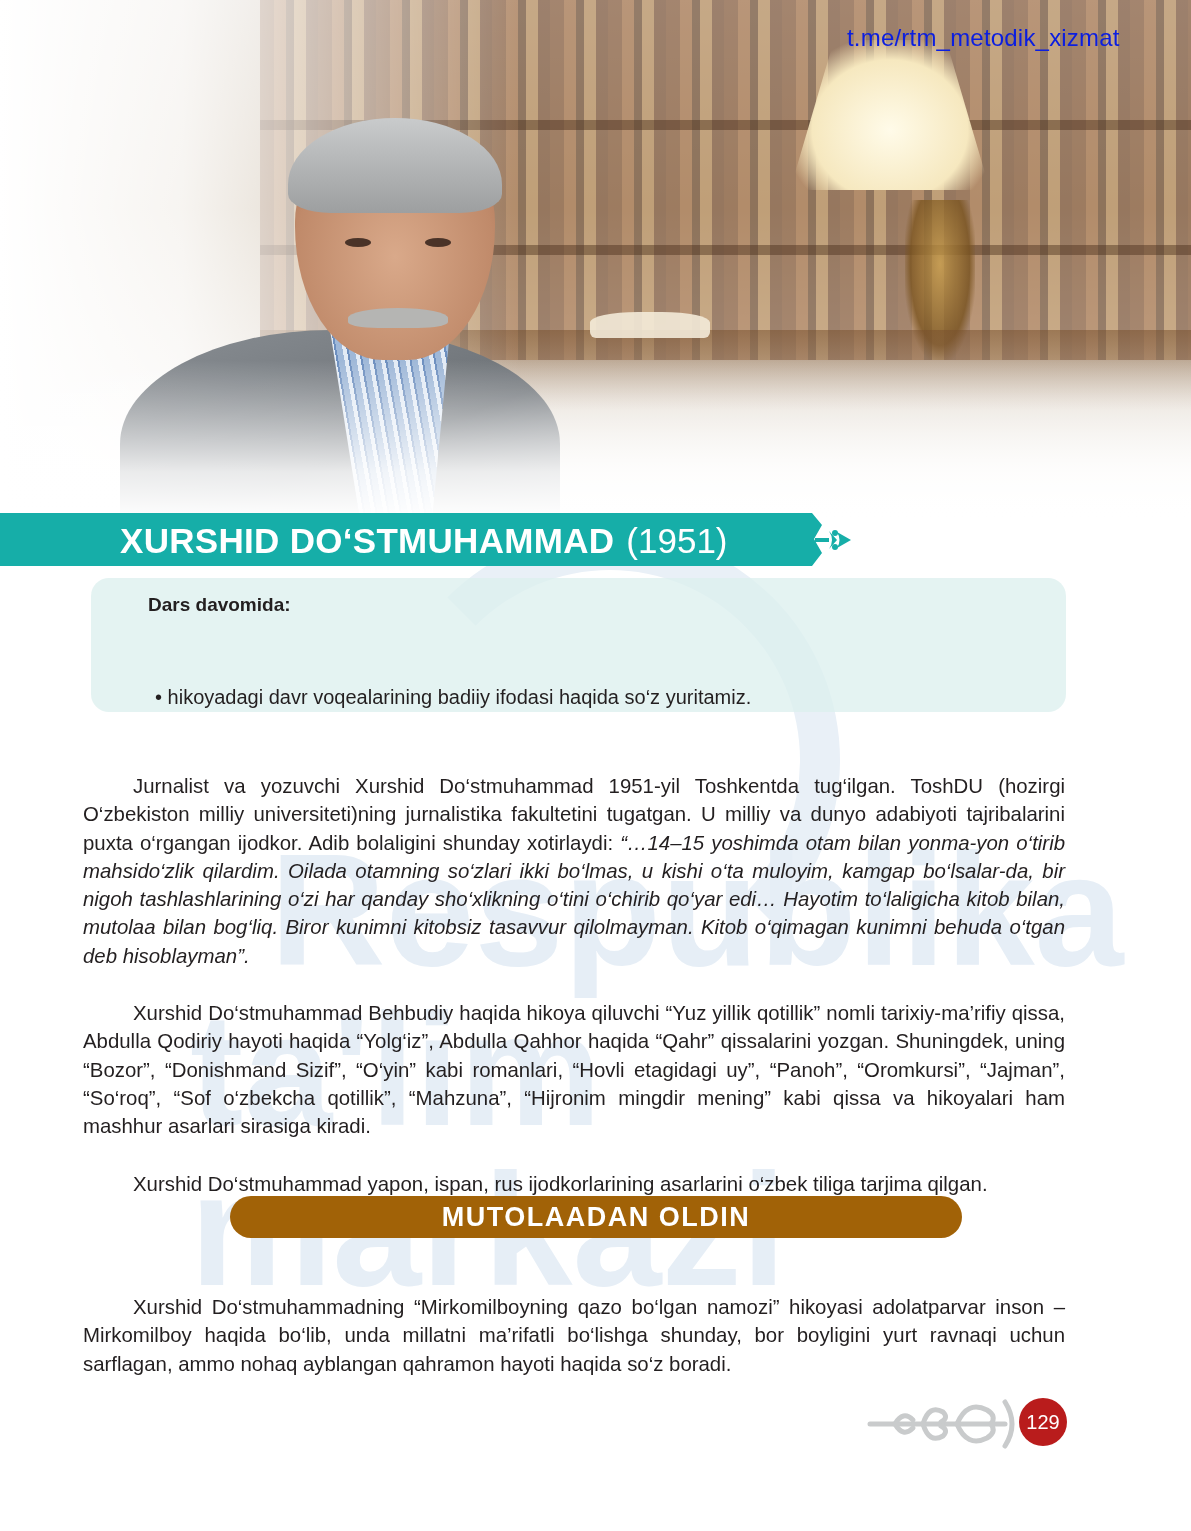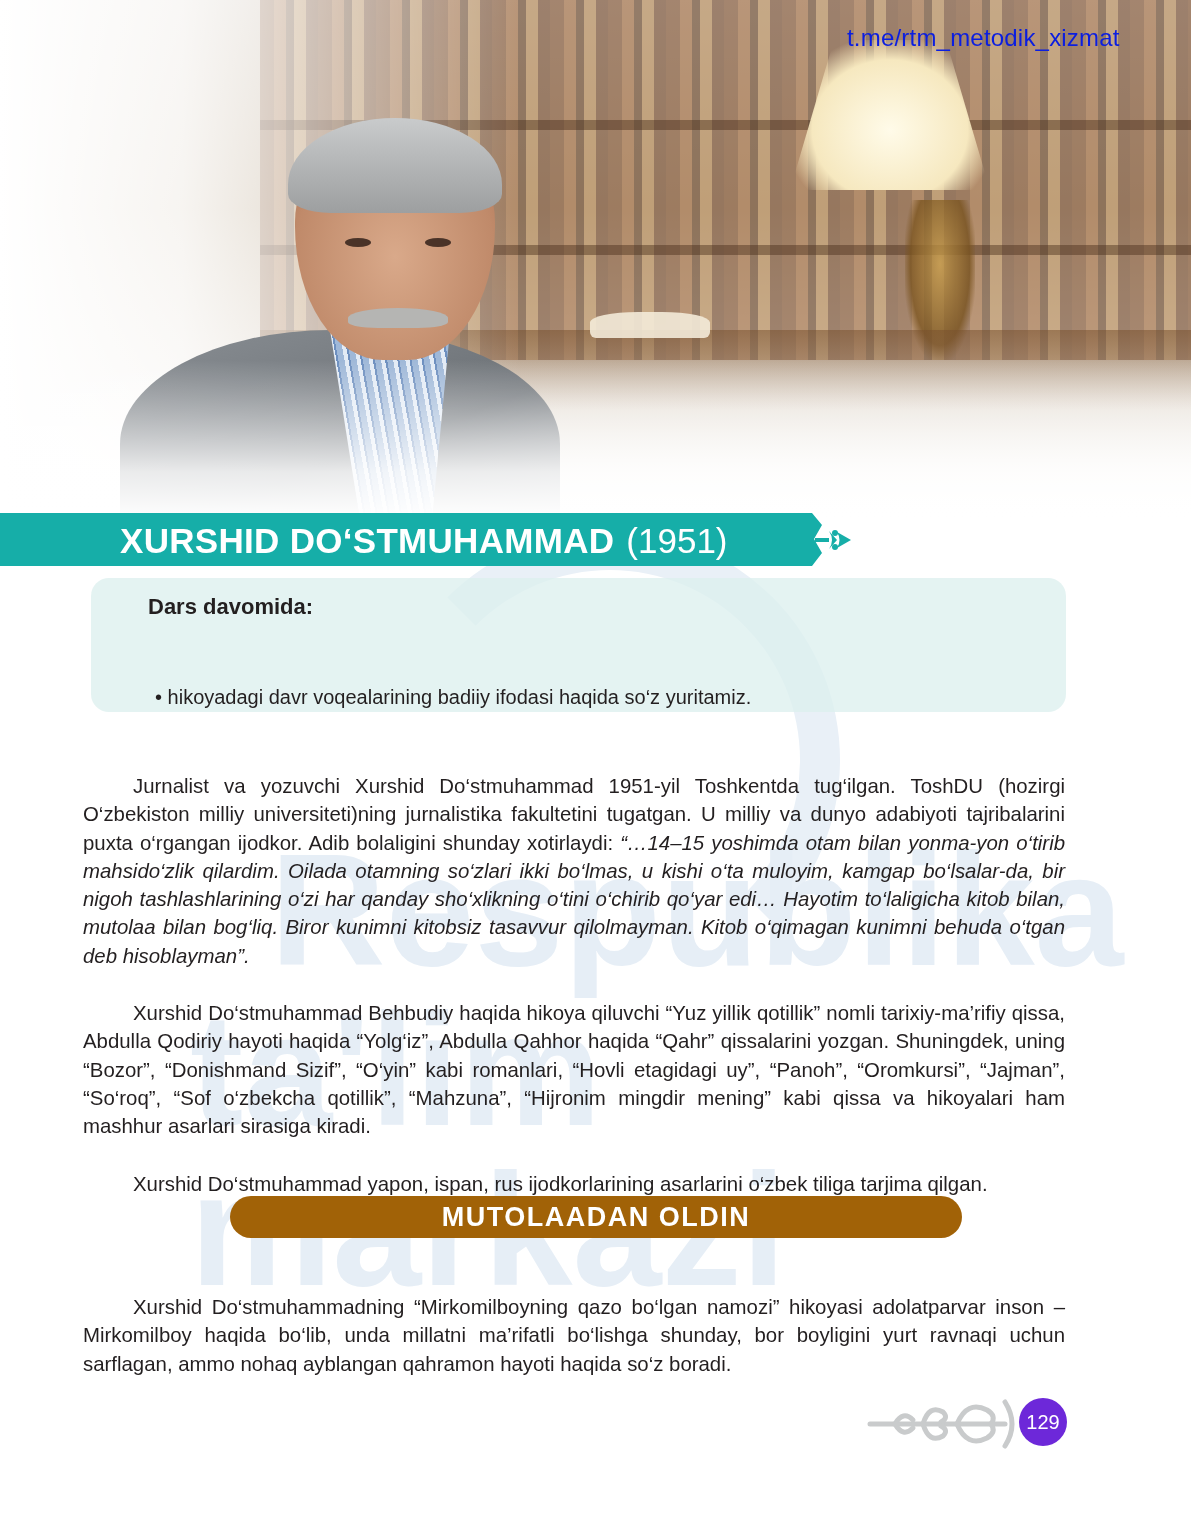--- a/index.html
+++ b/index.html
@@ -98,21 +98,21 @@
       white-space: nowrap;
     }
     .title-text .name { font-weight: bold; letter-spacing: 0.3px; }
     .title-text .year { font-weight: normal; margin-left: 12px; }
 
     
     .objectives {
       position: absolute; left: 91px; top: 578px; width: 975px; height: 134px;
       background: rgba(220, 240, 238, 0.78); border-radius: 18px;
     }
-    .objectives .heading { position: absolute; left: 57px; top: 16px; font-size: 22px; font-weight: bold; }
+    .objectives .heading { position: absolute; left: 57px; top: 16px; font-size: 19px; font-weight: bold; }
     .objectives .item {
       position: absolute; left: 28px; width: 930px; font-size: 20px; line-height: 27px; text-align: justify;
     }
     .objectives .item.first { top: 43px; text-indent: 36px; text-align-last: left; }
     .objectives .item.second { top: 106px; text-indent: 36px; }
 
     
     .para {
       position: absolute; left: 83px; width: 982px; font-size: 20.4px; line-height: 28.3px;
       text-align: justify; text-indent: 50px; color: #231f20; margin-top: 39px;
@@ -124,21 +124,21 @@
       position: absolute; left: 230px; top: 1196px; width: 732px; height: 42px;
       background: #a16207; border-radius: 21px;
       color: #ffffff; font-size: 27px; font-weight: bold; letter-spacing: 1.5px;
       display: flex; align-items: center; justify-content: center;
     }
 
     
     .footer-ornament { position: absolute; left: 865px; top: 1392px; width: 160px; height: 60px; }
     .page-number {
       position: absolute; left: 1019px; top: 1398px; width: 48px; height: 48px; border-radius: 50%;
-      background: #6d28d9; color: #ffffff; font-size: 20px;
+      background: #b91c1c; color: #ffffff; font-size: 20px;
       display: flex; align-items: center; justify-content: center;
     }
   </style>
 </head>
 <body>
 
 <div class="hero">
   <div class="shelves"></div>
   <div class="shelf-line" style="top:120px"></div>
   <div class="shelf-line" style="top:245px"></div>

